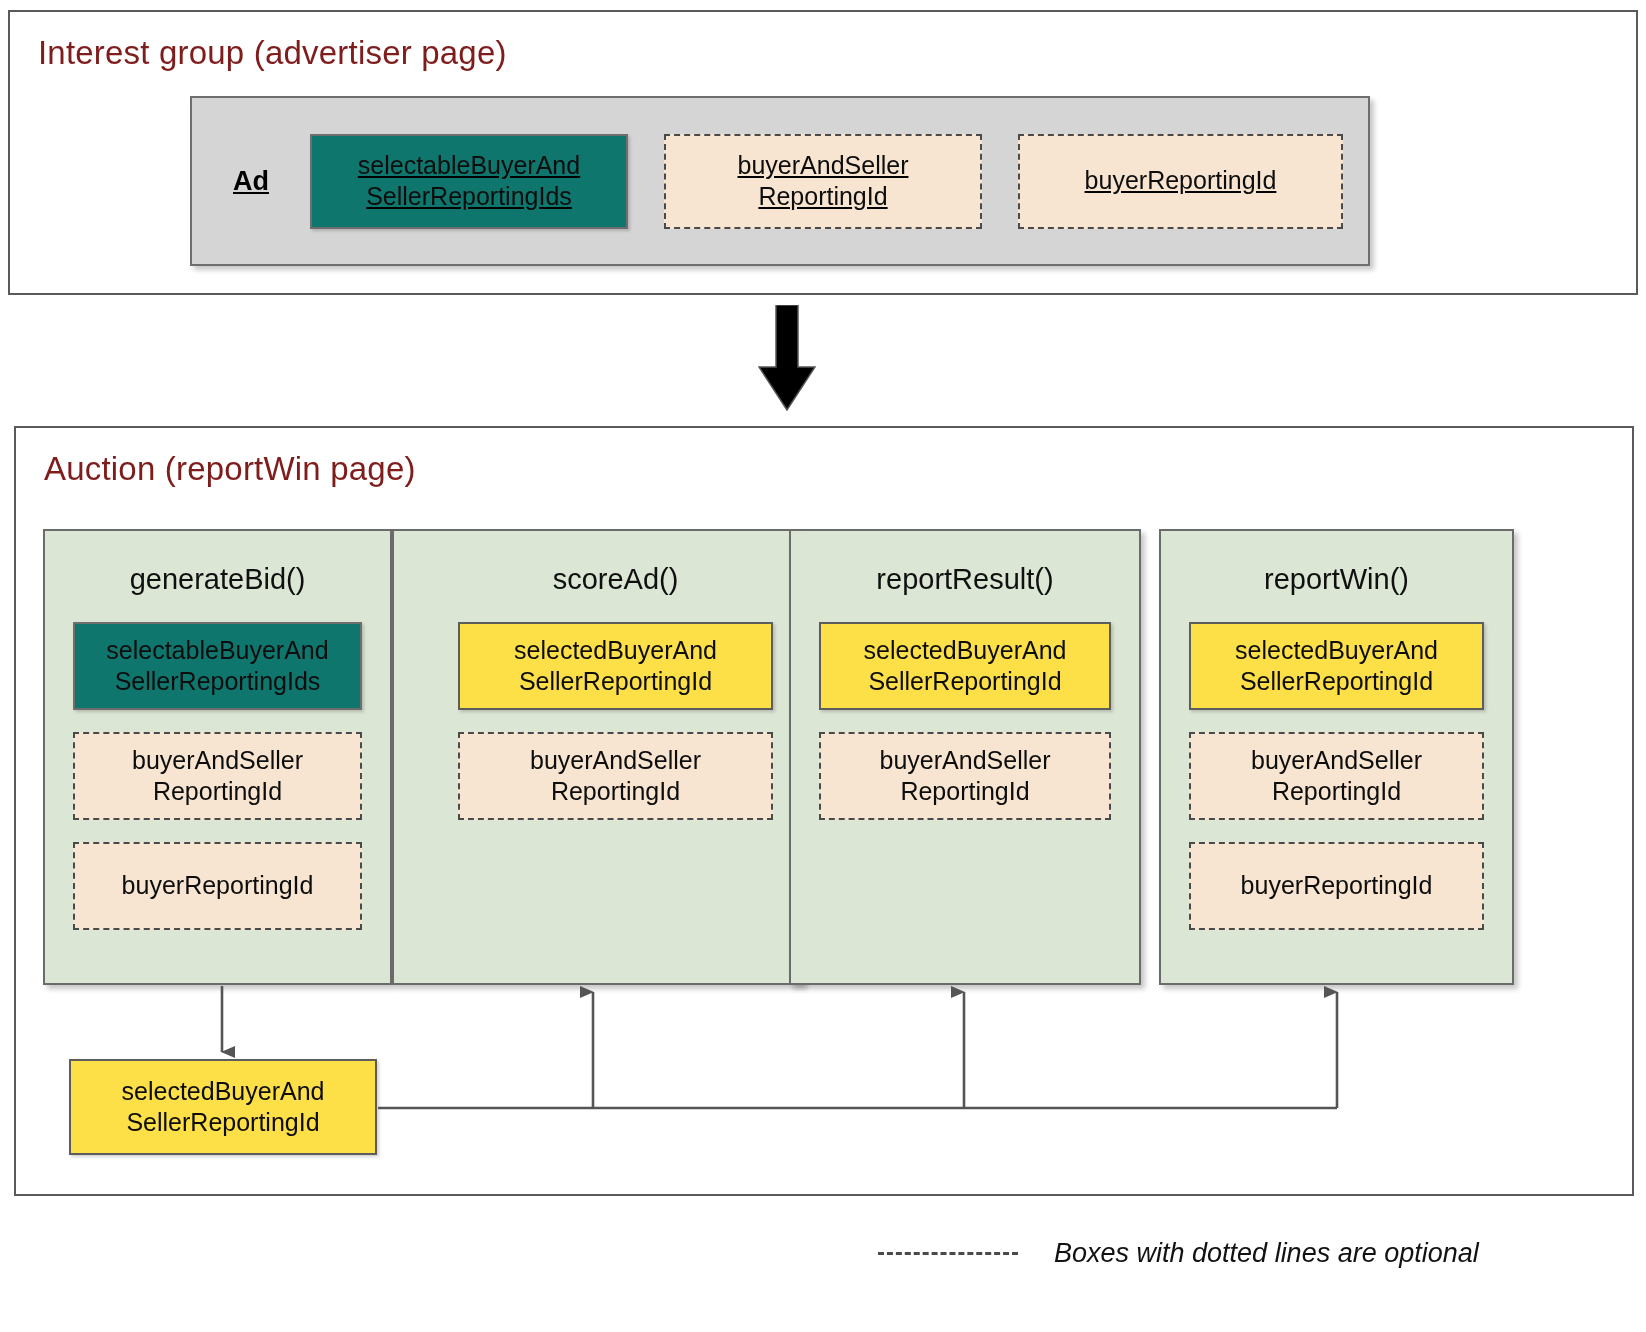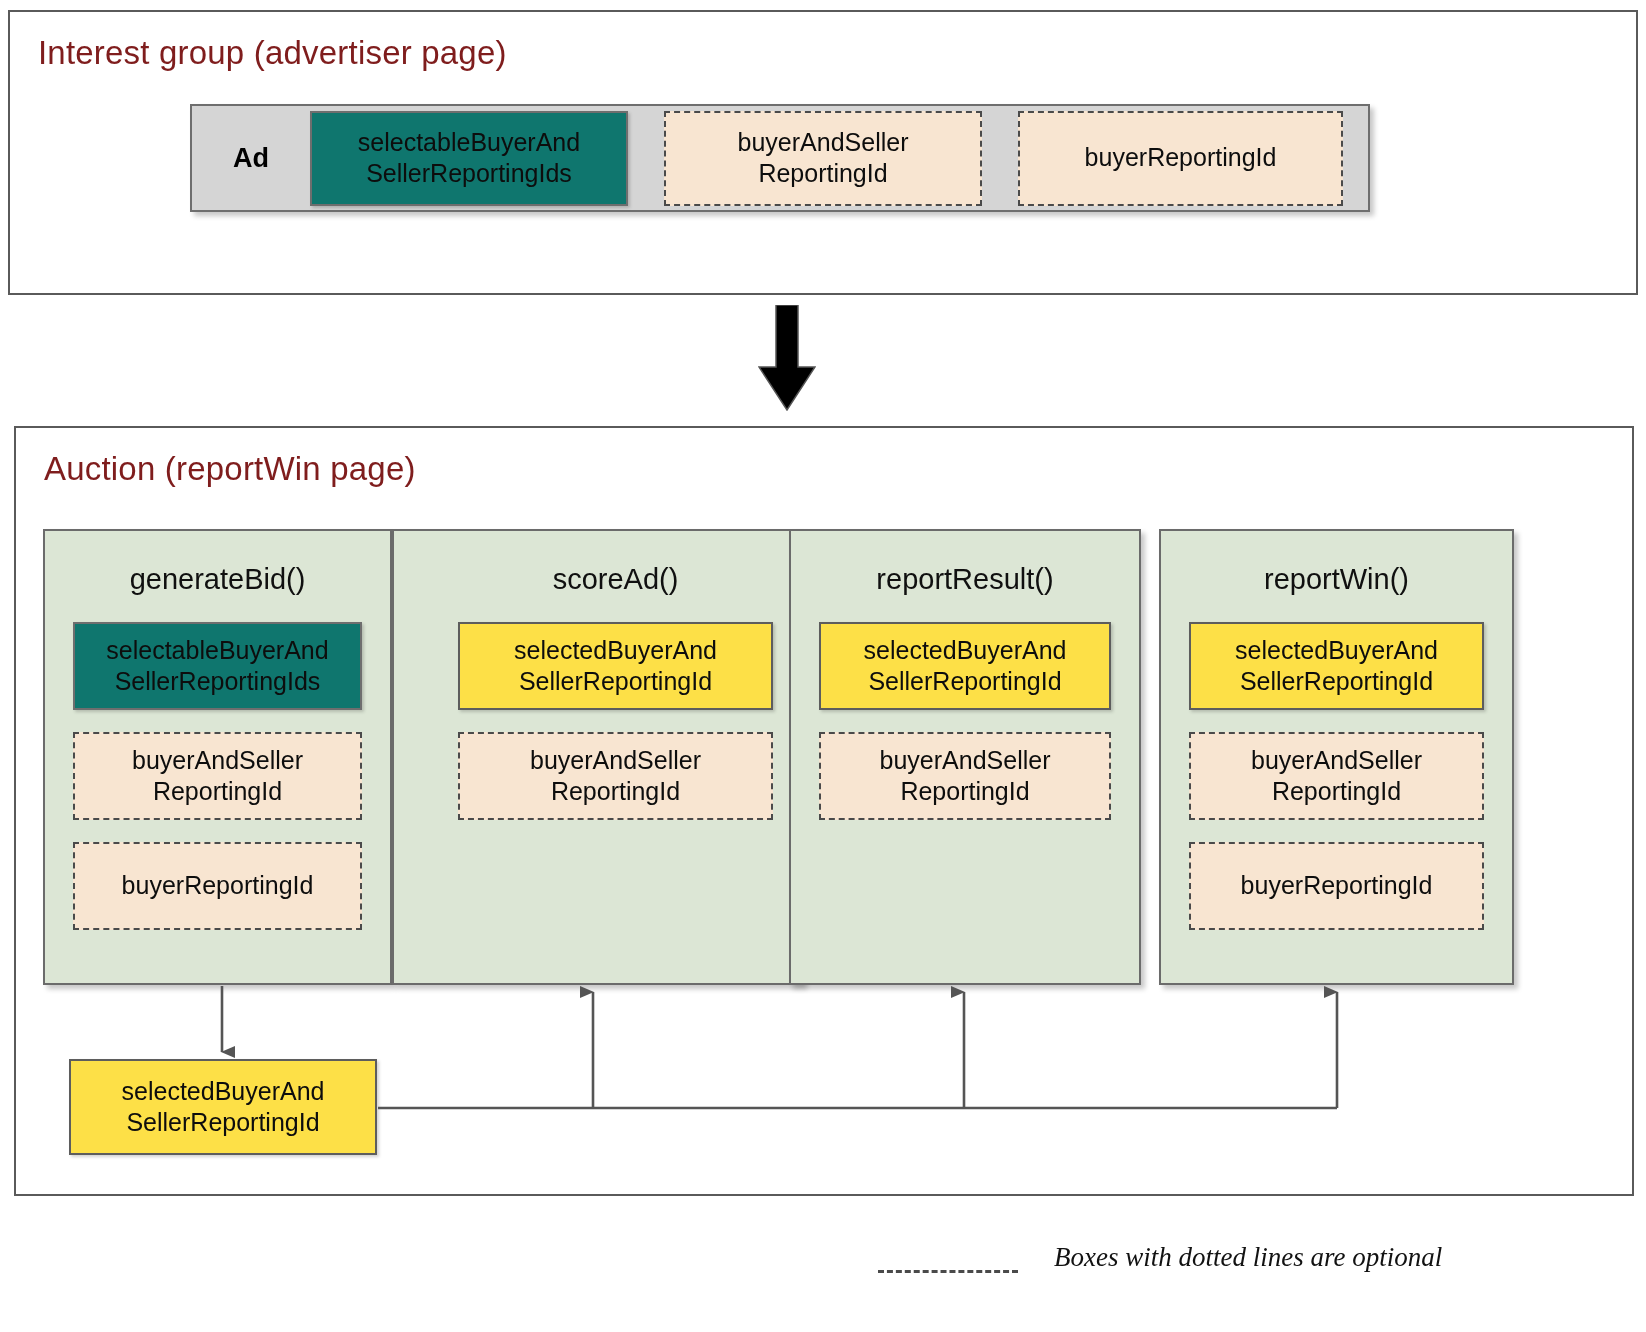--- a/index.html
+++ b/index.html
@@ -45,29 +45,30 @@
     font-size: 33px;
     letter-spacing: 0.2px;
     color: #7f1d1d;
     white-space: nowrap;
   }
 
   
   #ad-container {
     position: absolute;
     left: 190px;
-    top: 104px;
+    top: 96px;
     width: 1180px;
-    height: 108px;
+    height: 170px;
     background: #d5d5d5;
     border: 2px solid #6e6e6e;
     box-sizing: border-box;
     box-shadow: 4px 4px 5px rgba(0,0,0,0.22);
     display: flex;
     align-items: center;
+    text-decoration: underline;
   }
   #ad-label {
     width: 118px;
     text-align: center;
     font-size: 27px;
     font-weight: bold;
     color: #000;
     flex: 0 0 auto;
   }
 
@@ -164,22 +165,21 @@
   }
 
   
   #legend {
     position: absolute;
     left: 878px;
     top: 1233px;
     width: 740px;
     height: 40px;
     display: flex;
-    align-items: flex-end;
-    font-family: Liberation Serif, serif;
+    align-items: center;
   }
   #legend-dash {
     width: 140px;
     height: 0;
     border-top: 3px dashed #4a4a4a;
     flex: 0 0 auto;
   }
   #legend-text {
     margin-left: 36px;
     font-size: 27px;

